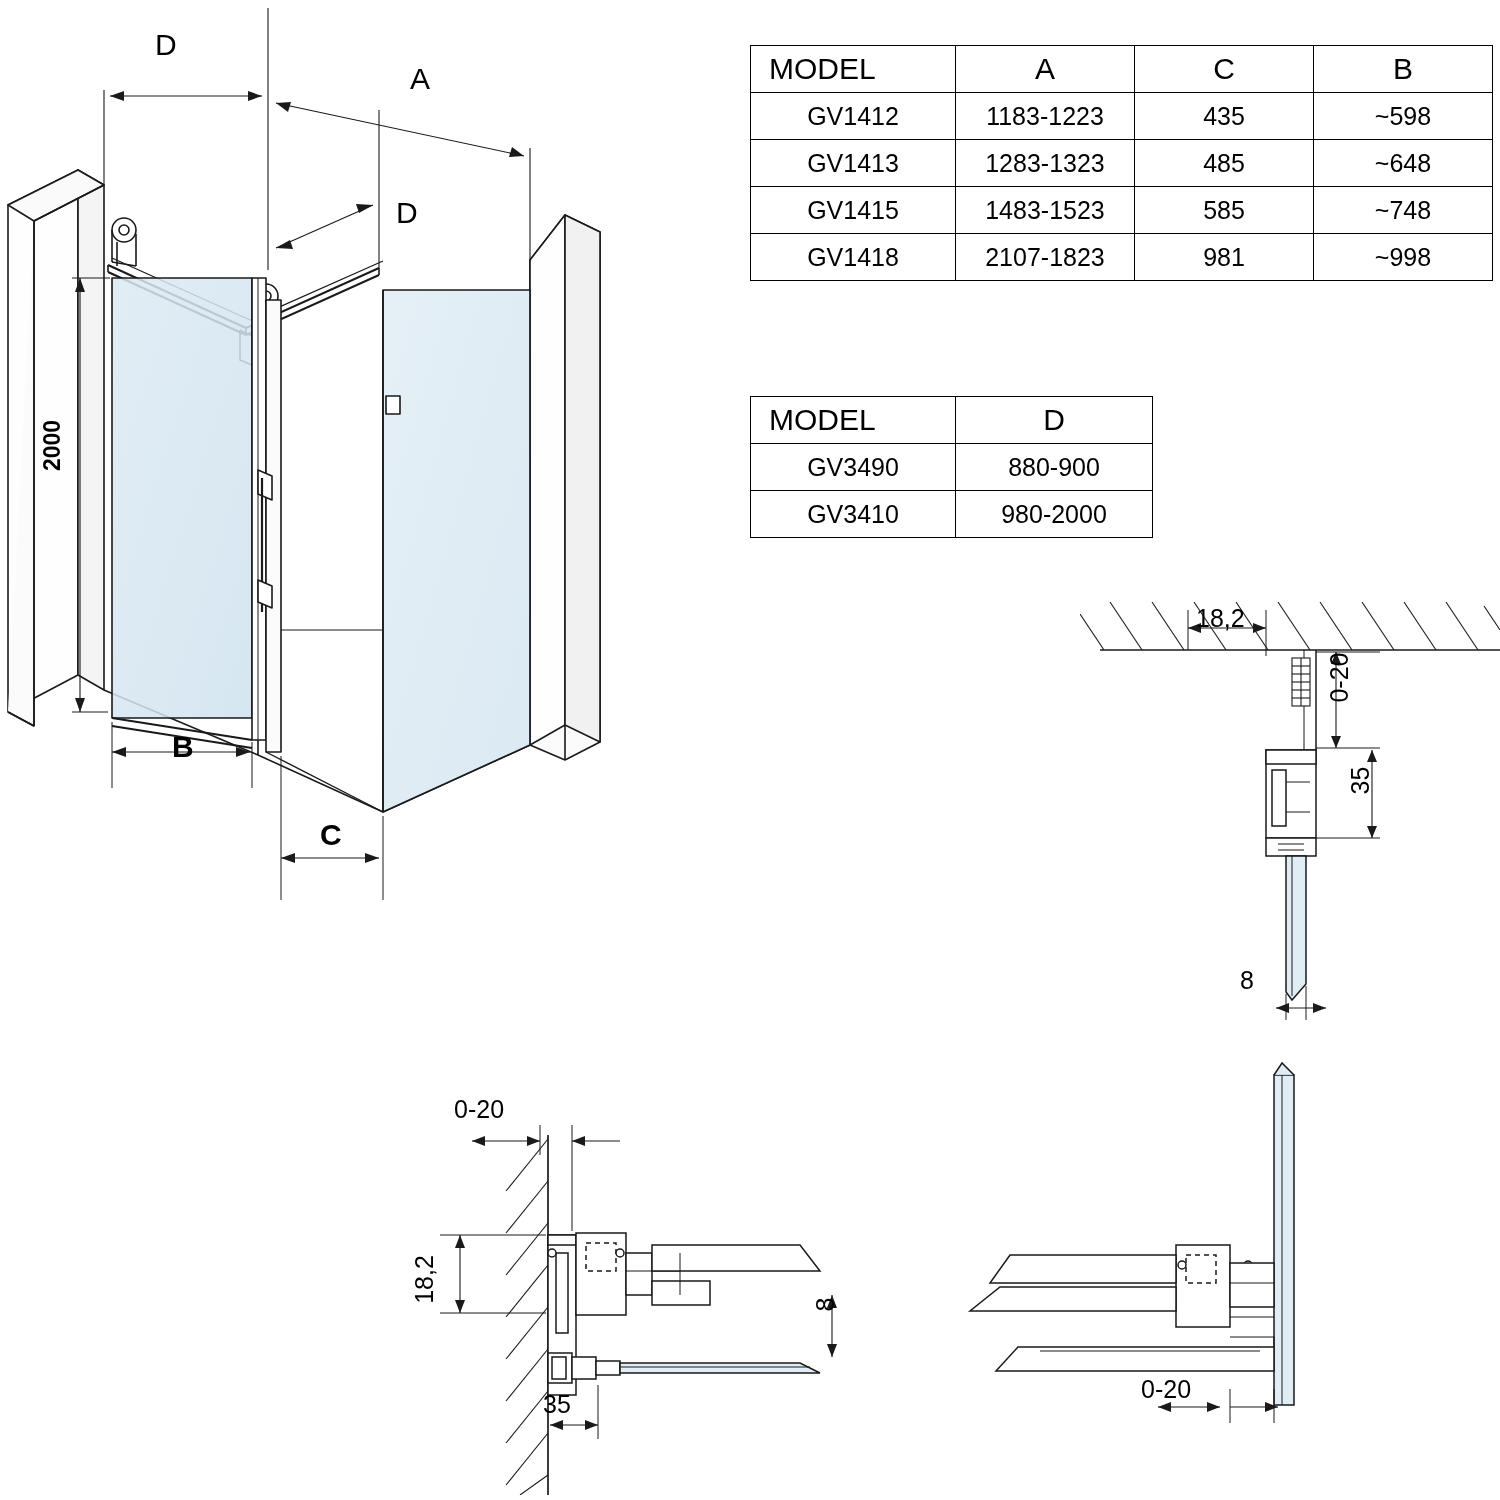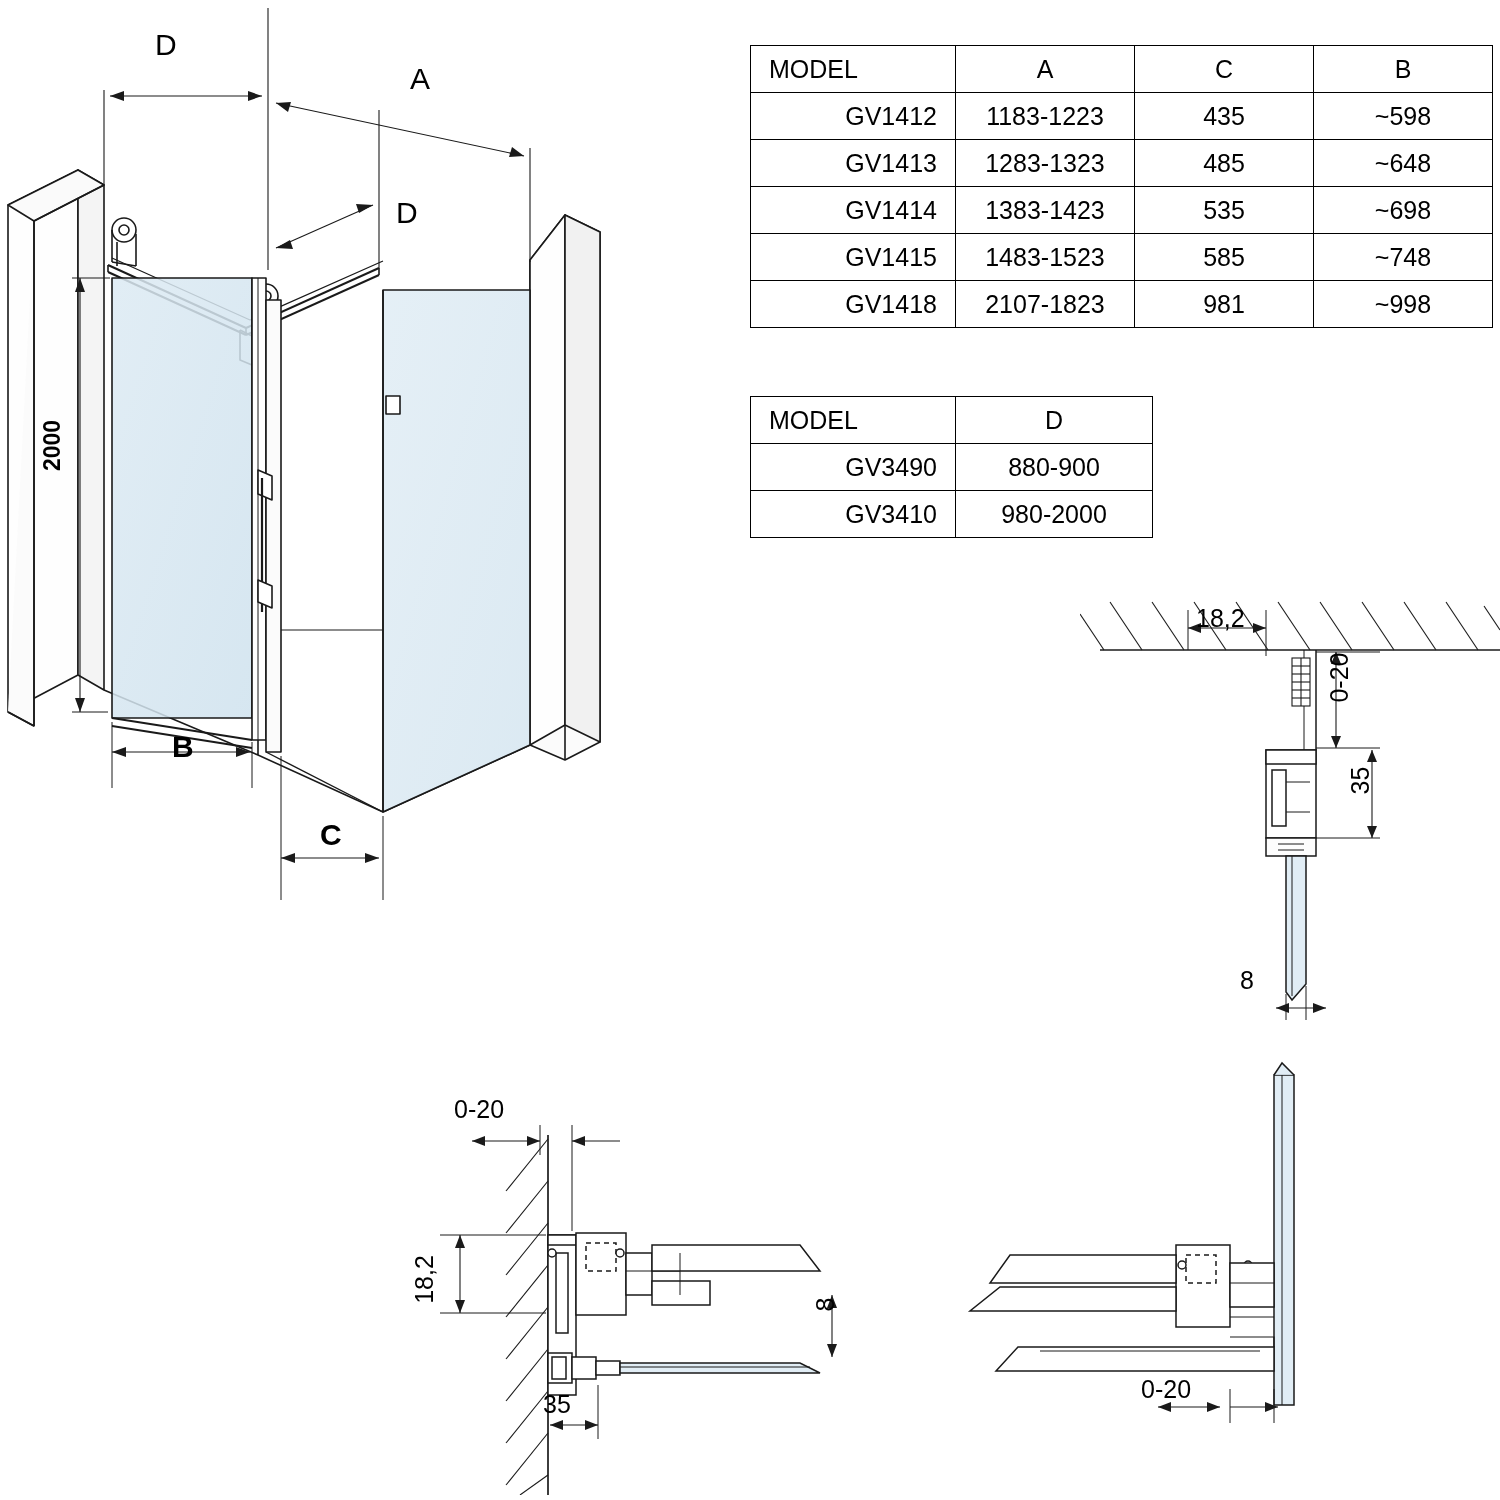--- a/index.html
+++ b/index.html
@@ -2,22 +2,22 @@
 <html><head>
 <meta charset="utf-8">
 <style>
   html,body{margin:0;padding:0;background:#fff;}
   body{width:1500px;height:1500px;position:relative;font-family:"Liberation Sans",sans-serif;color:#000;overflow:hidden;}
   .stage{position:absolute;left:0;top:0;width:1500px;height:1500px;}
   svg{display:block;}
   table{border-collapse:collapse;}
   .spec-table{position:absolute;font-family:"Liberation Sans",sans-serif;}
   .spec-table td,.spec-table th{border:1.6px solid #000;text-align:center;font-weight:normal;font-size:25px;padding:4px 10px;height:38px;}
-  .spec-table th{font-size:25px;}
-  .spec-table td.model,.spec-table th.model{padding-left:18px;padding-right:18px;text-align:right;}
+  .spec-table th{font-size:30px;}
+  .spec-table td.model,.spec-table th.model{padding-left:18px;padding-right:18px;text-align:center;}
   .spec-table th.model{text-align:left;}
   #table-ac{left:750px;top:45px;}
   #table-ac th.c-model{width:168px;}
   #table-ac th.c-a{width:158px;}
   #table-ac th.c-c{width:158px;}
   #table-ac th.c-b{width:158px;}
   #table-d{left:750px;top:396px;}
   #table-d th.c-model{width:168px;}
   #table-d th.c-d{width:176px;}
   .dim-label{position:absolute;font-size:27px;font-family:"Liberation Sans",sans-serif;}
@@ -181,26 +181,20 @@
         <td>435</td>
         <td>~598</td>
       </tr>
       <tr>
         <td class="model">GV1413</td>
         <td>1283-1323</td>
         <td>485</td>
         <td>~648</td>
       </tr>
       <tr>
-        <td class="model">GV1414</td>
-        <td>1383-1423</td>
-        <td>535</td>
-        <td>~698</td>
-      </tr>
-      <tr>
         <td class="model">GV1415</td>
         <td>1483-1523</td>
         <td>585</td>
         <td>~748</td>
       </tr>
       <tr>
         <td class="model">GV1418</td>
         <td>2107-1823</td>
         <td>981</td>
         <td>~998</td>

